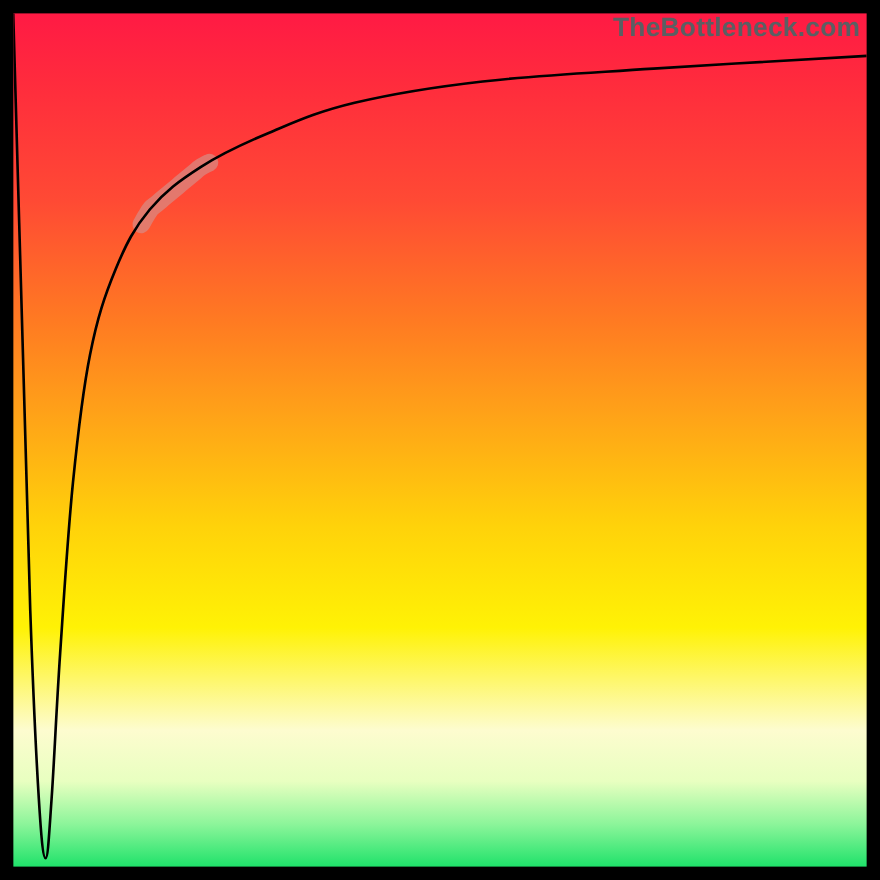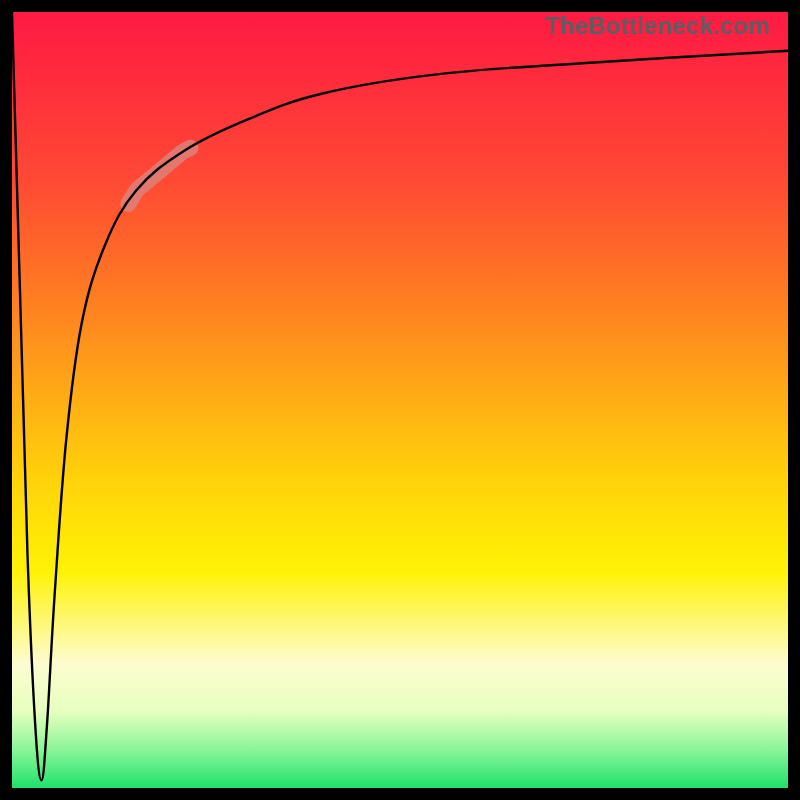--- a/index.html
+++ b/index.html
@@ -40,21 +40,21 @@
       #fff205 72%,
       #fdfccf 84%,
       #e8ffc0 90%,
       #8cf59a 95%,
       #1fe26a 100%
     );
   }
   .attribution {
     position: absolute;
     top: 0px;
-    right: 18px;
+    right: 6px;
     color: #5a5f63;
     font-size: 24px;
     font-weight: 600;
     letter-spacing: 0.2px;
     user-select: none;
   }
   svg.curve {
     position: absolute;
     inset: 0;
   }

